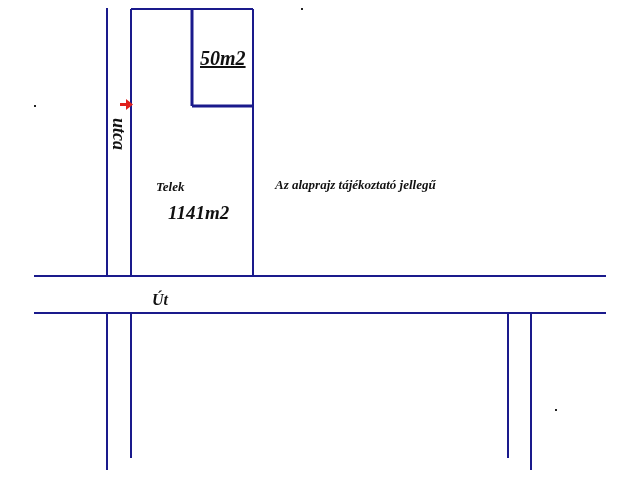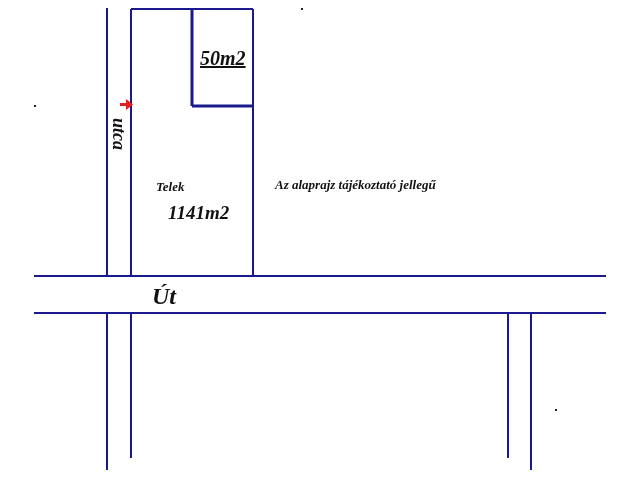--- a/index.html
+++ b/index.html
@@ -11,21 +11,21 @@
       font-style: italic;
       font-weight: bold;
       color: #111111;
       white-space: nowrap;
       line-height: 1;
     }
     .area-small { left: 200px; top: 48px; font-size: 20px; text-decoration: underline; }
     .telek-name { left: 156px; top: 180px; font-size: 13px; font-style: italic; }
     .telek-area { left: 158px; top: 203px; font-size: 19px; margin-left: 10px; }
     .note { left: 275px; top: 178px; font-size: 13px; }
-    .road { left: 152px; top: 284px; font-size: 24px; }
+    .road { left: 152px; top: 292px; font-size: 16px; }
     .street {
       left: 104px; top: 118px; font-size: 18px;
       transform: rotate(90deg); transform-origin: 0 0;
       left: 128px;
     }
     .dot { position: absolute; width: 2px; height: 2px; background: #222; }
   </style>
 </head>
 <body>
 

